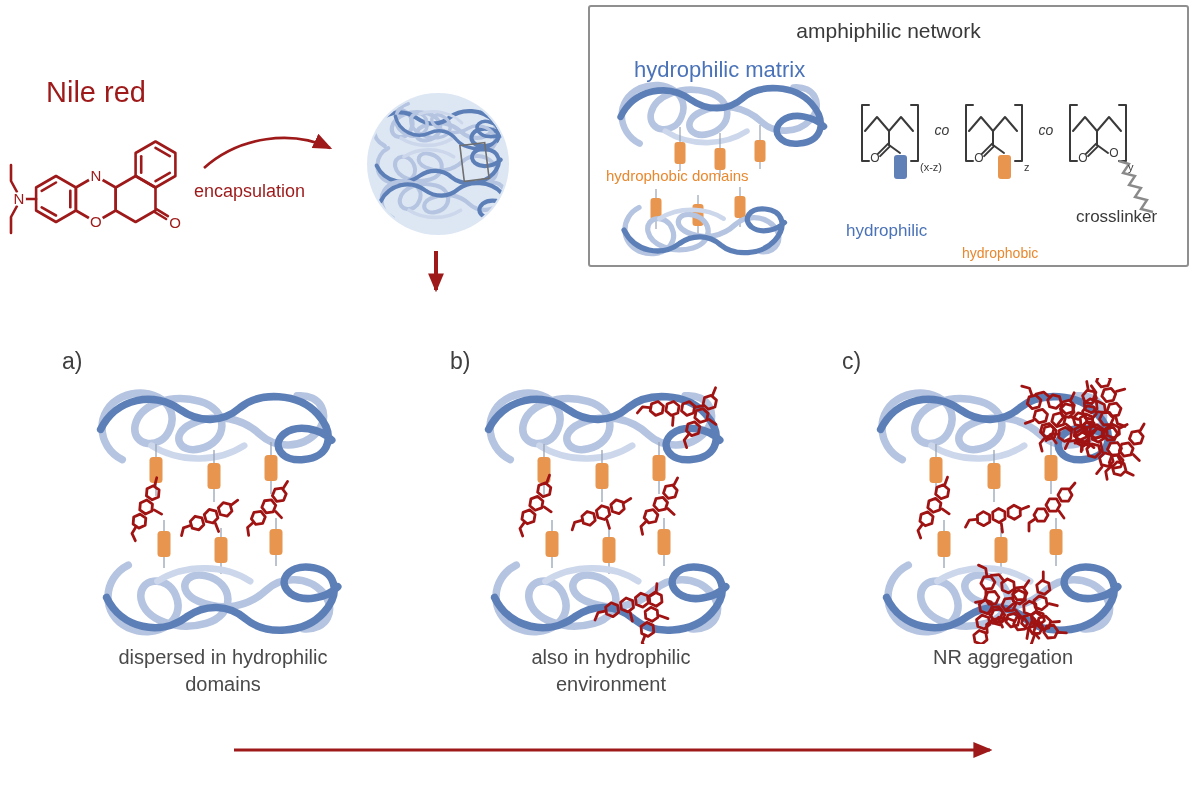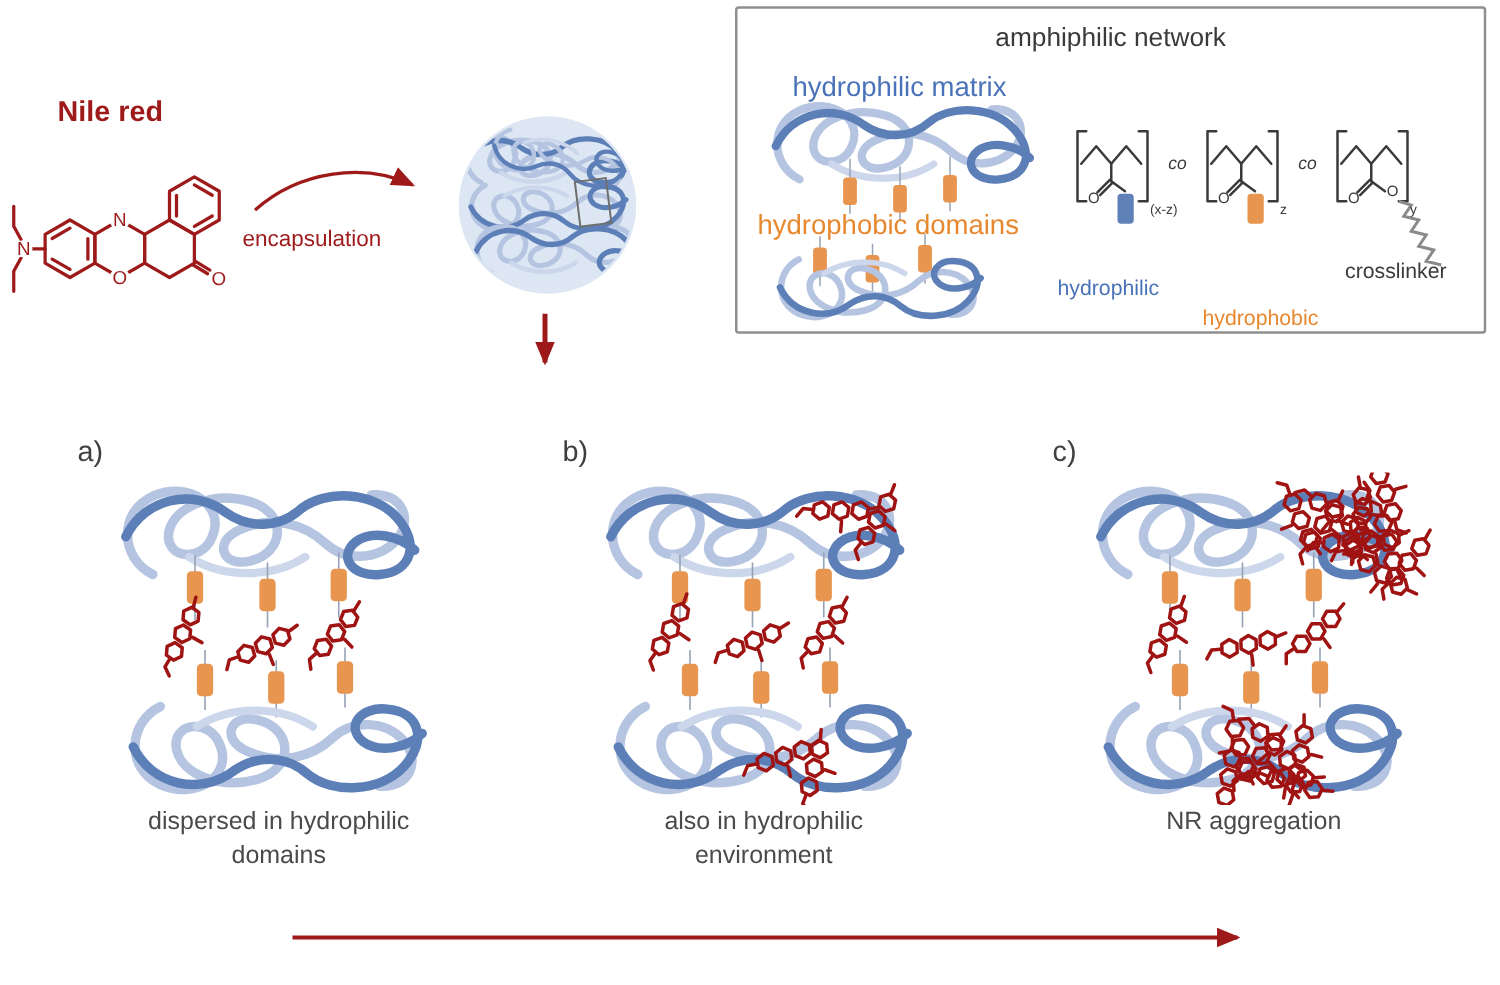--- a/index.html
+++ b/index.html
@@ -6,30 +6,30 @@
   body { background:#ffffff; font-family:"Liberation Sans", sans-serif; }
   svg { font-family:inherit; }
   .fig { position:relative; width:1200px; height:788px; background:#fff; overflow:hidden; }
   .abs { position:absolute; }
   .t { position:absolute; white-space:nowrap; }
   .red    { color:#9e1a1a; }
   .blue   { color:#4a72b8; }
   .orange { color:#e8882e; }
   .dgray  { color:#3a3a3a; }
 
-  .nile-red-title { left:46px; top:76px; font-size:23px; font-weight:700; }
+  .nile-red-title { left:46px; top:76px; font-size:29px; font-weight:400; }
   .encaps { left:194px; top:181px; font-size:18px; }
 
   .inset { position:absolute; left:588px; top:5px; width:601px; height:262px;
            border:2px solid #8f8f8f; border-radius:3px; background:#fff; }
   .inset-title { position:absolute; left:0; right:0; top:12px; text-align:center; font-size:21px; }
   .lbl-hm     { left:44px;  top:50px;  font-size:22px; }
-  .lbl-hd     { left:16px;  top:160px; font-size:22px; }
+  .lbl-hd     { left:16px;  top:160px; font-size:15px; }
   .lbl-philic { left:256px; top:214px; font-size:17px; }
-  .lbl-phobic { left:372px; top:238px; font-size:17px; }
+  .lbl-phobic { left:372px; top:238px; font-size:14px; }
   .lbl-cross  { left:486px; top:200px; font-size:17px; }
 
   .panel { position:absolute; width:330px; height:380px; }
   .panel-label { position:absolute; left:4px; top:4px; font-size:23px; color:#3f3f3f; }
   .panel-svg { position:absolute; left:8px; top:34px; }
   .panel-caption { position:absolute; top:300px; left:0; width:100%; text-align:center;
                    font-size:20px; color:#4a4a4a; line-height:1.35; }
   .panel-caption span { display:block; }
 
   .nrlc { left:0; top:762px; width:100%; text-align:center; font-size:19px; font-weight:500;margin-top:24px; }

